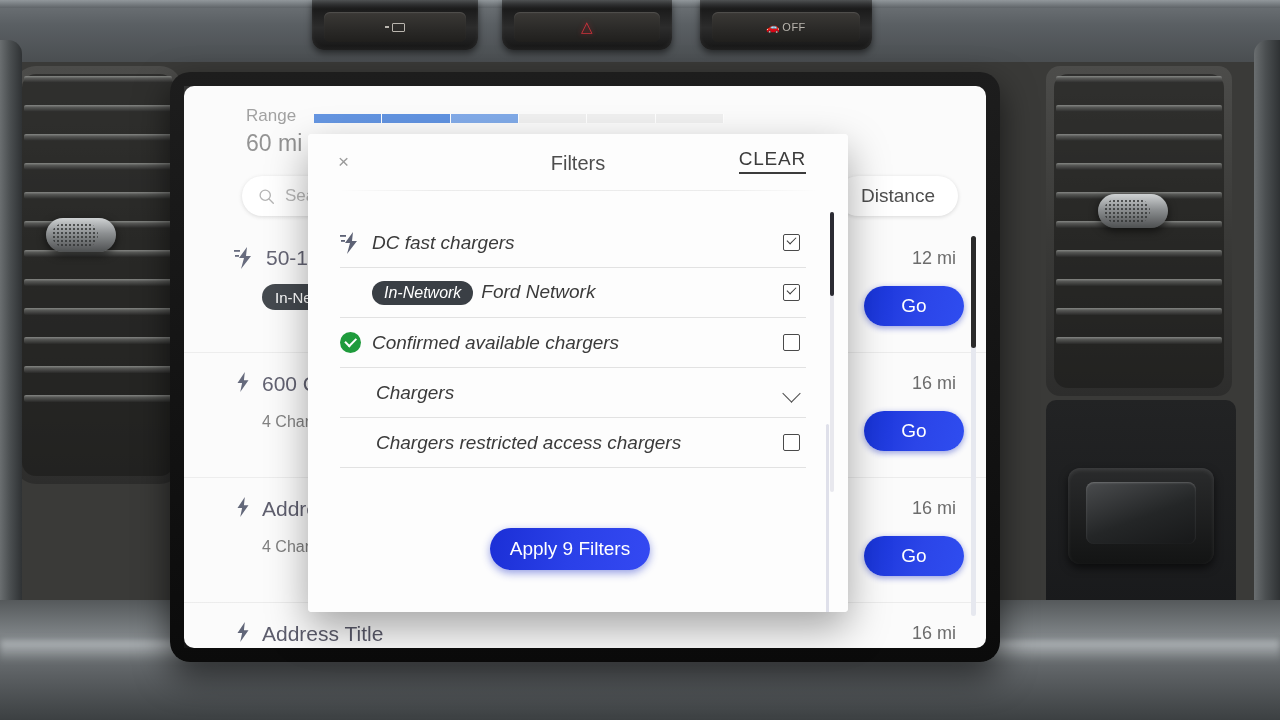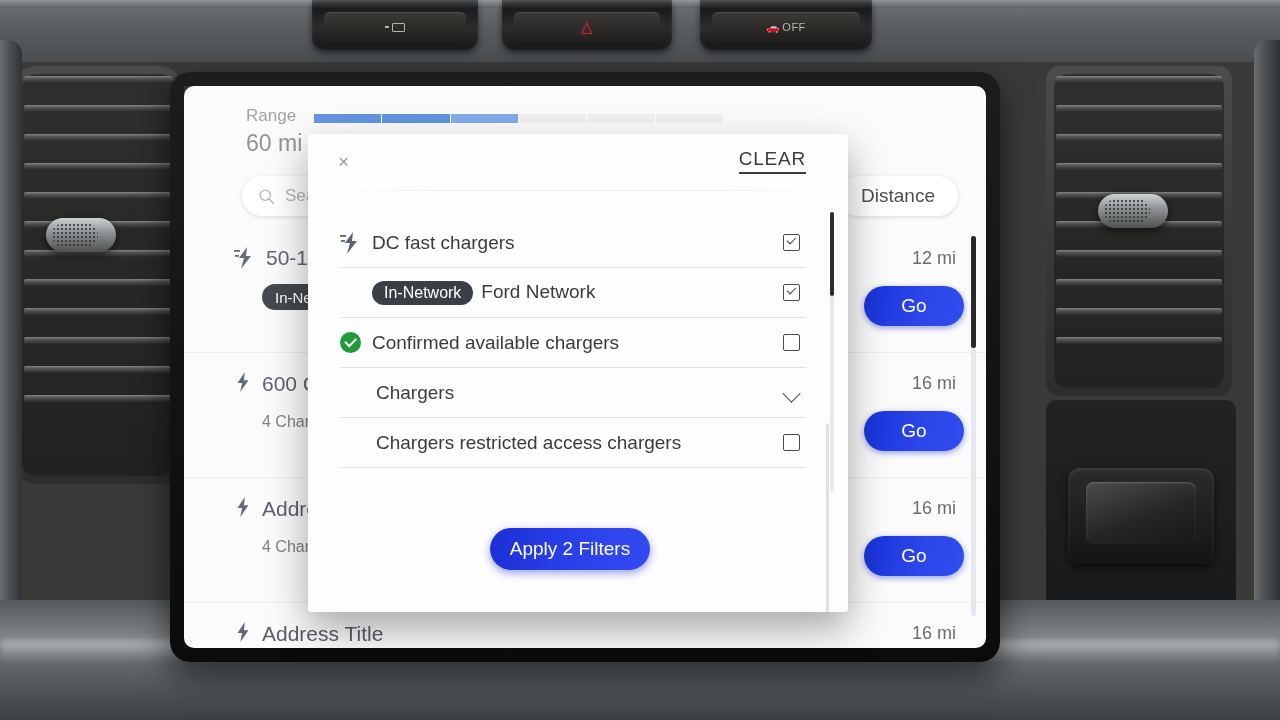--- a/index.html
+++ b/index.html
@@ -232,21 +232,21 @@
     background: linear-gradient(90deg, rgba(0,0,0,0), rgba(0,0,0,.07) 20%, rgba(0,0,0,.07) 80%, rgba(0,0,0,0));
   }
 
   .filter-list { position: absolute; left: 32px; top: 84px; width: 466px; }
   .filter-row {
     display: flex; align-items: center;
     height: 50px;
     border-bottom: 1px solid #e2e2e2;
   }
   .filter-row .fr-icon { width: 32px; display:flex; align-items:center; }
-  .filter-label { flex: 1; font-size: 19px; color: #3b3b3b; }
+  .filter-label { flex: 1; font-size: 19px; color: #3b3b3b; font-style: italic; }
   .filter-label.indent { padding-left: 4px; }
 
   .chk {
     width: 17px; height: 17px; border: 1.6px solid #4a4a4a; border-radius: 2px;
     margin-right: 6px; position: relative; background: #fff;
   }
   .chk.checked::after {
     content: ""; position: absolute; left: 3px; top: 2px;
     width: 8px; height: 4px; border-left: 1.7px solid #3a3a3a; border-bottom: 1.7px solid #3a3a3a;
     transform: rotate(-45deg);
@@ -470,20 +470,21 @@
         <div class="thumb"></div>
       </div>
   </div>
   <div class="glare"></div>
 
   <div class="modal-shadow"></div>
   <div class="modal">
 
     <div class="modal-head">
       <span class="modal-close">×</span>
+      <div class="modal-title">Filters</div>
       <span class="modal-clear">CLEAR</span>
       <div class="modal-head-rule"></div>
     </div>
 
     <div class="filter-list" id="filters">
         <div class="filter-row">
           <span class="fr-icon">
             <span class="bolt-fast">
               <svg width="22" height="24" viewBox="0 0 22 24">
                 <path d="M13 1 L5 12 L10 12 L7 23 L17 10 L12 10 Z" fill="#5d6275"></path>
@@ -518,17 +519,17 @@
           <span class="chk"></span>
         </div>
       </div>
 
     <div class="modal-scroll">
         <div class="thumb"></div>
       </div>
     <div class="modal-scroll2"></div>
 
     <div class="apply-btn">
-      <span>Apply 2 Filters</span>
+      <span>Apply 9 Filters</span>
     </div>
   </div>
 
 </div>
 
 </body></html>

